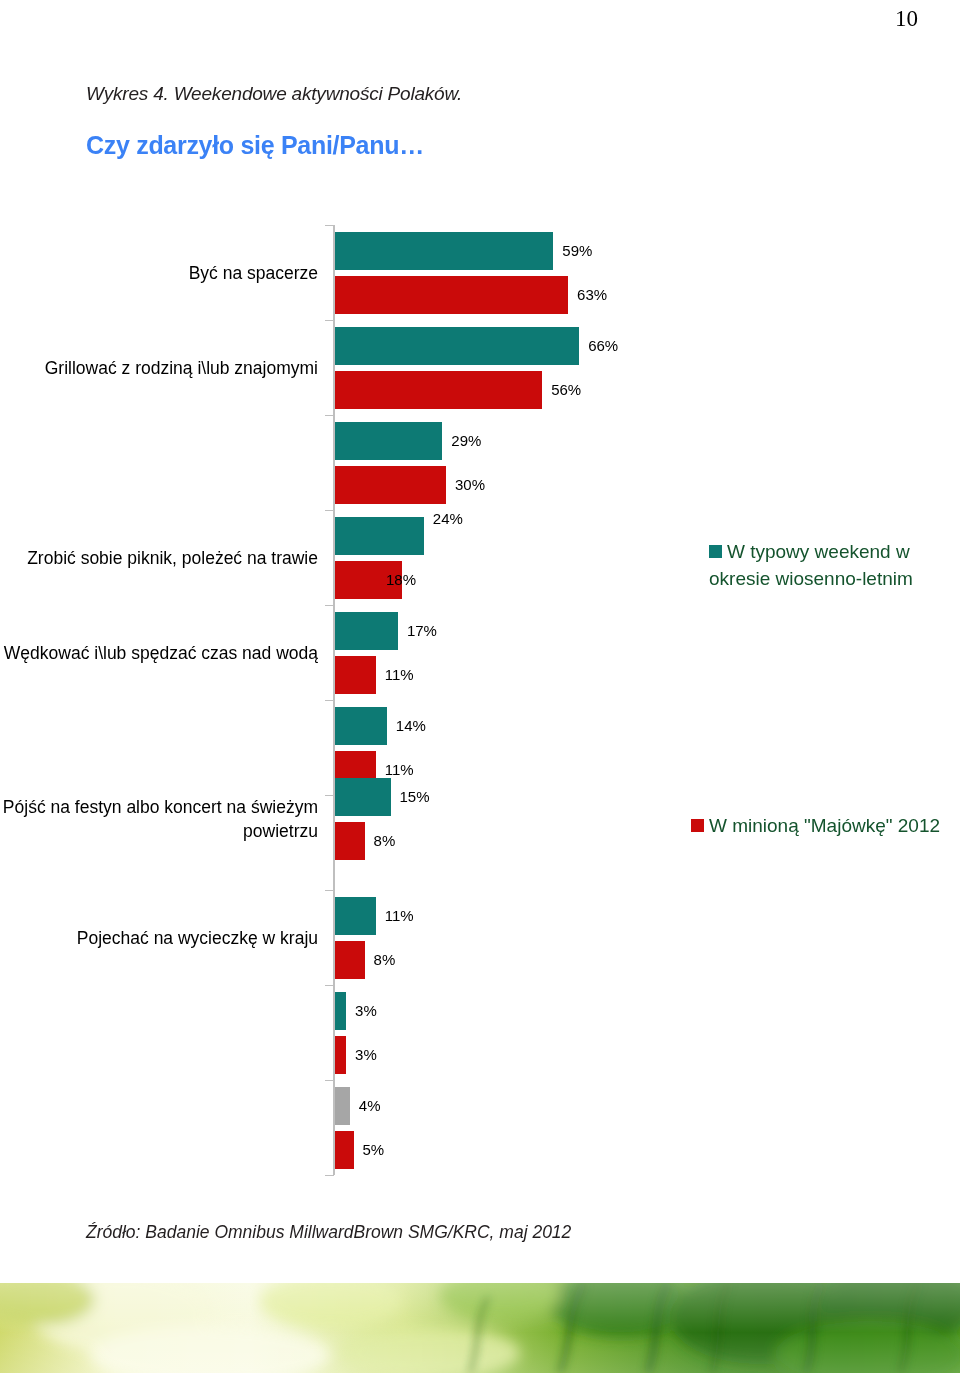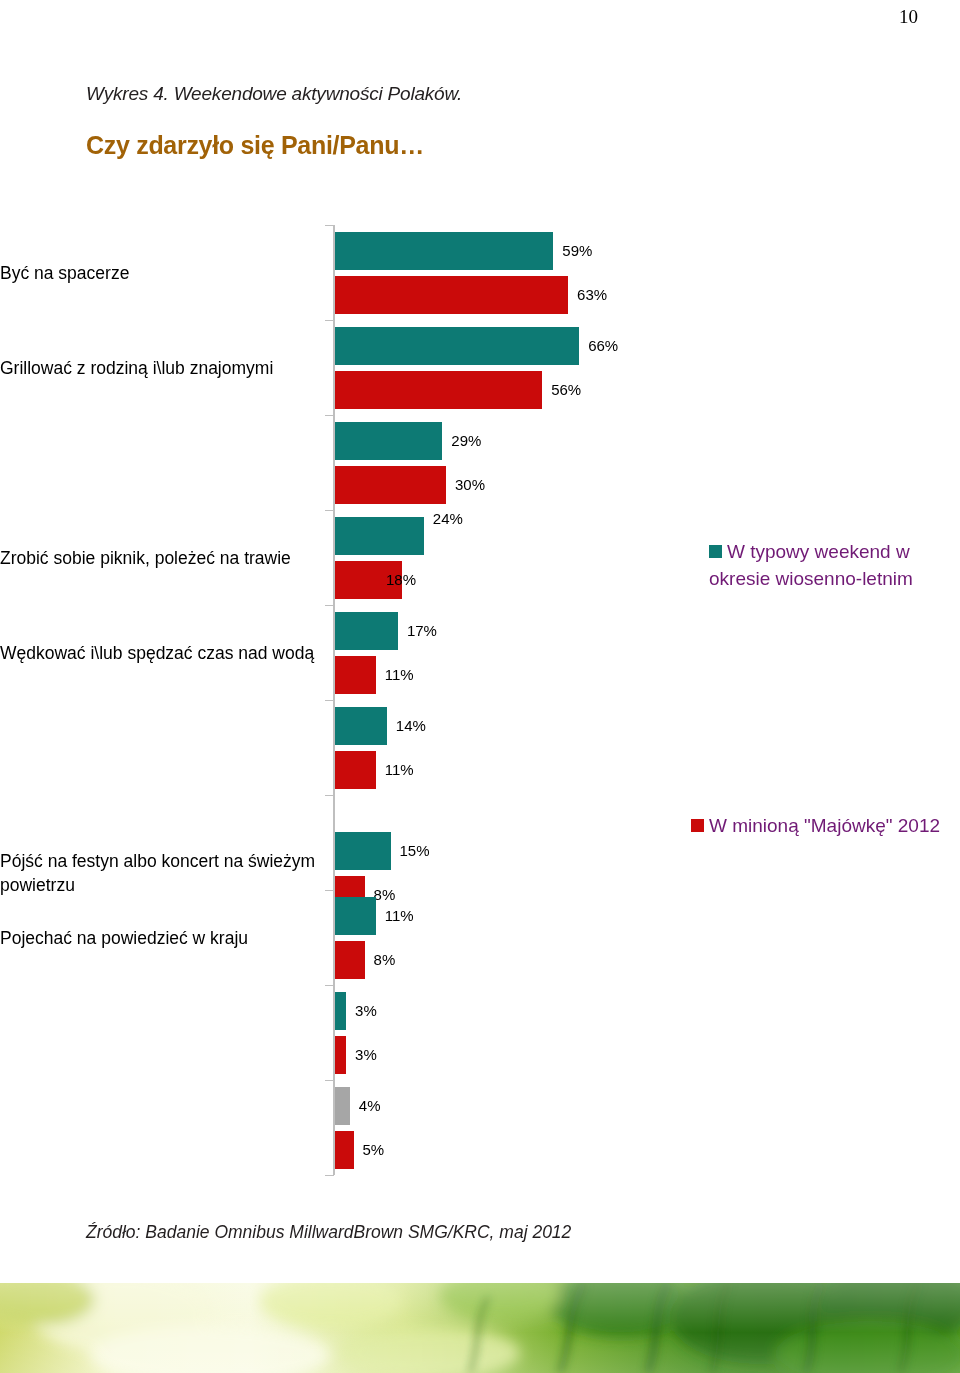--- a/index.html
+++ b/index.html
@@ -10,33 +10,33 @@
     position:relative;
     overflow:hidden;
   }
   .page{position:absolute;inset:0;}
 
   
   .page-number{
     position:absolute;top:6px;left:0;width:918px;
     text-align:right;
     font-family:"Liberation Serif", serif;
-    font-size:19px;color:#000;
+    font-size:23px;color:#000;
   }
 
   
   .fig-caption{
     position:absolute;left:86px;top:83px;
     font-size:19px;font-style:italic;color:#231f20;
     font-family:"Liberation Sans", sans-serif;
     letter-spacing:-.2px;
   }
   .chart-title{
     position:absolute;left:86px;top:131px;
-    font-size:25px;font-weight:bold;color:#a16207;
+    font-size:25px;font-weight:bold;color:#3b82f6;
     letter-spacing:-.3px;
   }
 
   
   .chart{
     position:absolute;
     left:0;top:225px;
     width:700px;height:950px;
   }
   .axis-line{
@@ -46,42 +46,42 @@
   .tick{
     position:absolute;left:325px;width:9px;height:1px;background:#bfbfbf;
   }
 
   
   .cat{
     position:absolute;left:0;width:700px;
   }
   .cat-label{
     position:absolute;left:0;width:318px;
-    text-align:left;
+    text-align:right;
     font-size:17.5px;color:#000;
     line-height:24px;
   }
   .bar{
     position:absolute;left:0;
     height:38px;
   }
   .bar.teal{background:#0d7a74;}
   .bar.red{background:#ca0a0a;}
   .bar.grey{background:#a6a6a6;}
   .bar-value{
     position:absolute;
     font-size:15px;color:#000;
     white-space:nowrap;
     line-height:1;
   }
 
   
   .legend{
     position:absolute;
-    font-size:19px;color:#701a75;line-height:27px;
+    font-size:19px;color:#14532d;line-height:27px;
   }
   .legend-swatch{
     display:inline-block;width:13px;height:13px;
     vertical-align:0px;margin-right:5px;
   }
   .legend-text{display:inline;}
   .legend-1{left:709px;top:538px;width:230px;}
   .legend-2{left:691px;top:812px;width:250px;}
 
   
@@ -149,30 +149,30 @@
         <div class="bar-value" style="left: 384.7px; top: 61.5px;">11%</div>
       </div>
       <div class="tick" style="top: 475px;"></div>
       <div class="cat" style="top: 475px; height: 95px;">
         <div class="bar teal" style="left: 335px; top: 6.5px; width: 51.8px; height: 38px; position: absolute; background: rgb(13, 122, 116);"></div>
         <div class="bar-value" style="left: 395.8px; top: 17.5px; text-align: center;">14%</div>
         <div class="bar red" style="left: 335px; top: 50.5px; width: 40.7px; height: 38px; position: absolute; background: rgb(202, 10, 10);"></div>
         <div class="bar-value" style="left: 384.7px; top: 61.5px;">11%</div>
       </div>
       <div class="tick" style="top: 570px;"></div>
-      <div class="cat" style="top: 600px; height: 95px;">
+      <div class="cat" style="top: 546px; height: 95px;">
         <div class="cat-label" style="top: 23.5px;">Pójść na festyn albo koncert na świeżym powietrzu</div>
         <div class="bar teal" style="left: 335px; top: 6.5px; width: 55.5px; height: 38px; position: absolute; background: rgb(13, 122, 116);"></div>
         <div class="bar-value" style="left: 399.5px; top: 17.5px;">15%</div>
         <div class="bar red" style="left: 335px; top: 50.5px; width: 29.6px; height: 38px; position: absolute; background: rgb(202, 10, 10);"></div>
         <div class="bar-value" style="left: 373.6px; top: 61.5px;">8%</div>
       </div>
       <div class="tick" style="top: 665px;"></div>
       <div class="cat" style="top: 665px; height: 95px;">
-        <div class="cat-label" style="top: 35.5px;">Pojechać na powiedzieć w kraju</div>
+        <div class="cat-label" style="top: 35.5px;">Pojechać na wycieczkę w kraju</div>
         <div class="bar teal" style="left: 335px; top: 6.5px; width: 40.7px; height: 38px; position: absolute; background: rgb(13, 122, 116);"></div>
         <div class="bar-value" style="left: 384.7px; top: 17.5px;">11%</div>
         <div class="bar red" style="left: 335px; top: 50.5px; width: 29.6px; height: 38px; position: absolute; background: rgb(202, 10, 10);"></div>
         <div class="bar-value" style="left: 373.6px; top: 61.5px;">8%</div>
       </div>
       <div class="tick" style="top: 760px;"></div>
       <div class="cat" style="top: 760px; height: 95px;">
         <div class="bar teal" style="left: 335px; top: 6.5px; width: 11.1px; height: 38px; position: absolute; background: rgb(13, 122, 116);"></div>
         <div class="bar-value" style="left: 355.1px; top: 17.5px;">3%</div>
         <div class="bar red" style="left: 335px; top: 50.5px; width: 11.1px; height: 38px; position: absolute; background: rgb(202, 10, 10);"></div>

